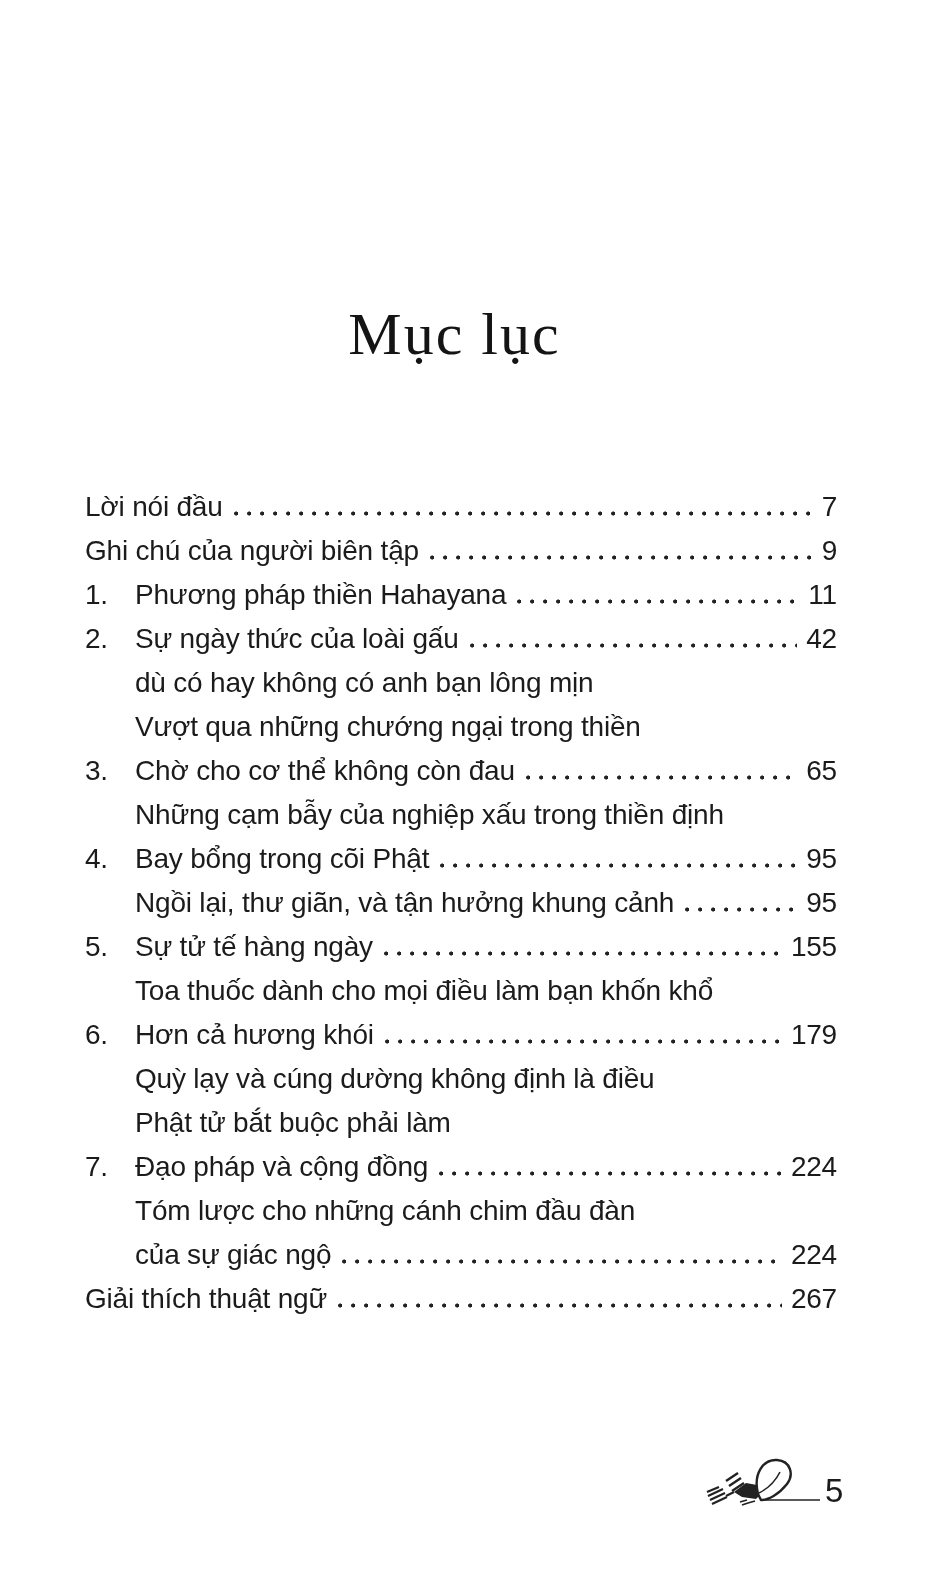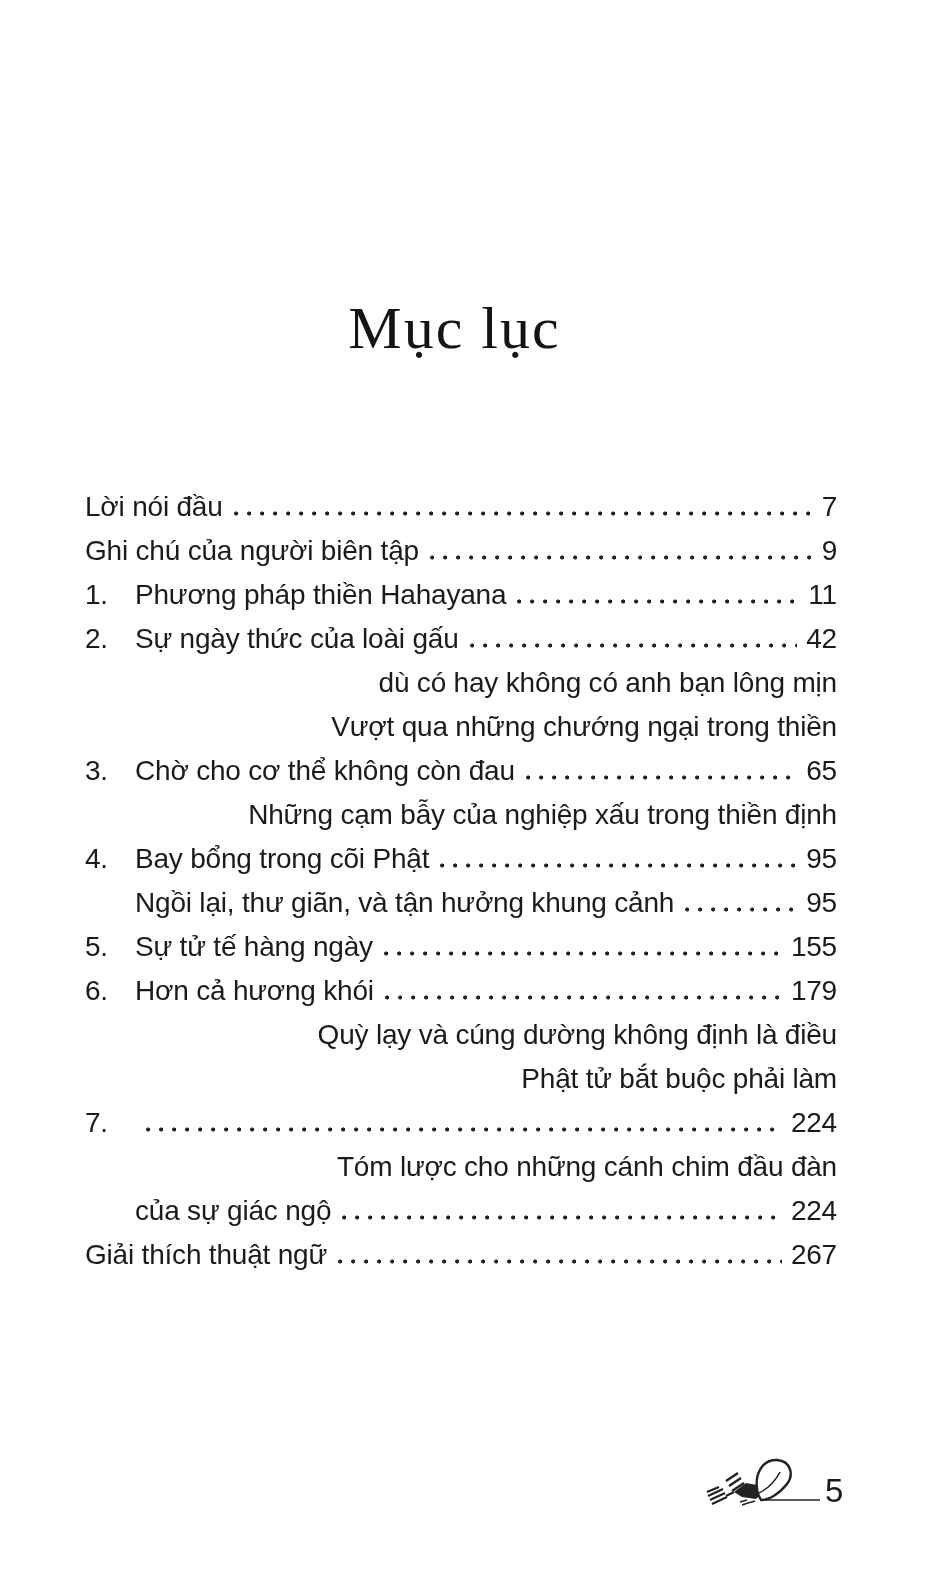--- a/index.html
+++ b/index.html
@@ -15,37 +15,36 @@
 
   .title {
     position: absolute;
     top: 288px; left: 0; right: 30px;
     text-align: center;
     font-family: "Liberation Serif", serif;
     font-weight: 500;
     font-size: 60px;
     letter-spacing: 2px;
     color: #141414;
-    margin: 6px;
+    margin: 12px;
   }
 
   .toc {
     position: absolute;
     left: 85px; top: 492px;
     width: 752px;
   }
   .row {
     display: flex;
     align-items: baseline;
     font-size: 28px;
     line-height: 29px;
     margin-bottom: 15px;
     letter-spacing: -0.2px;
     white-space: nowrap;
-    justify-content: flex-end;
   }
   .row .num { width: 50px; flex: 0 0 50px; }
   .row.sub { padding-left: 50px; }
   .row .label { flex: 0 0 auto; }
   .leader {
     flex: 1 1 auto;
     min-width: 24px;
     height: 5px;
     margin: 0 9px 0 11px;
     background-image: radial-gradient(circle at 2.2px 2.5px, #222 1.8px, transparent 2.3px);
@@ -138,38 +137,42 @@
       <span class="pg">95</span>
     </div>
 
     <div class="row numbered">
       <span class="num">5.</span>
       <span class="label">Sự tử tế hàng ngày</span>
       <span class="leader"></span>
       <span class="pg">155</span>
     </div>
 
+    <div class="row sub">
+      <span class="label">Toa thuốc dành cho mọi điều làm bạn khốn khổ</span>
+    </div>
 
     <div class="row numbered">
       <span class="num">6.</span>
       <span class="label">Hơn cả hương khói</span>
       <span class="leader"></span>
       <span class="pg">179</span>
     </div>
 
     <div class="row sub">
       <span class="label">Quỳ lạy và cúng dường không định là điều</span>
     </div>
 
     <div class="row sub">
       <span class="label">Phật tử bắt buộc phải làm</span>
     </div>
 
     <div class="row numbered">
       <span class="num">7.</span>
+      <span class="label">Đạo pháp và cộng đồng</span>
       <span class="leader"></span>
       <span class="pg">224</span>
     </div>
 
     <div class="row sub">
       <span class="label">Tóm lược cho những cánh chim đầu đàn</span>
     </div>
 
     <div class="row sub">
       <span class="label">của sự giác ngộ</span>

